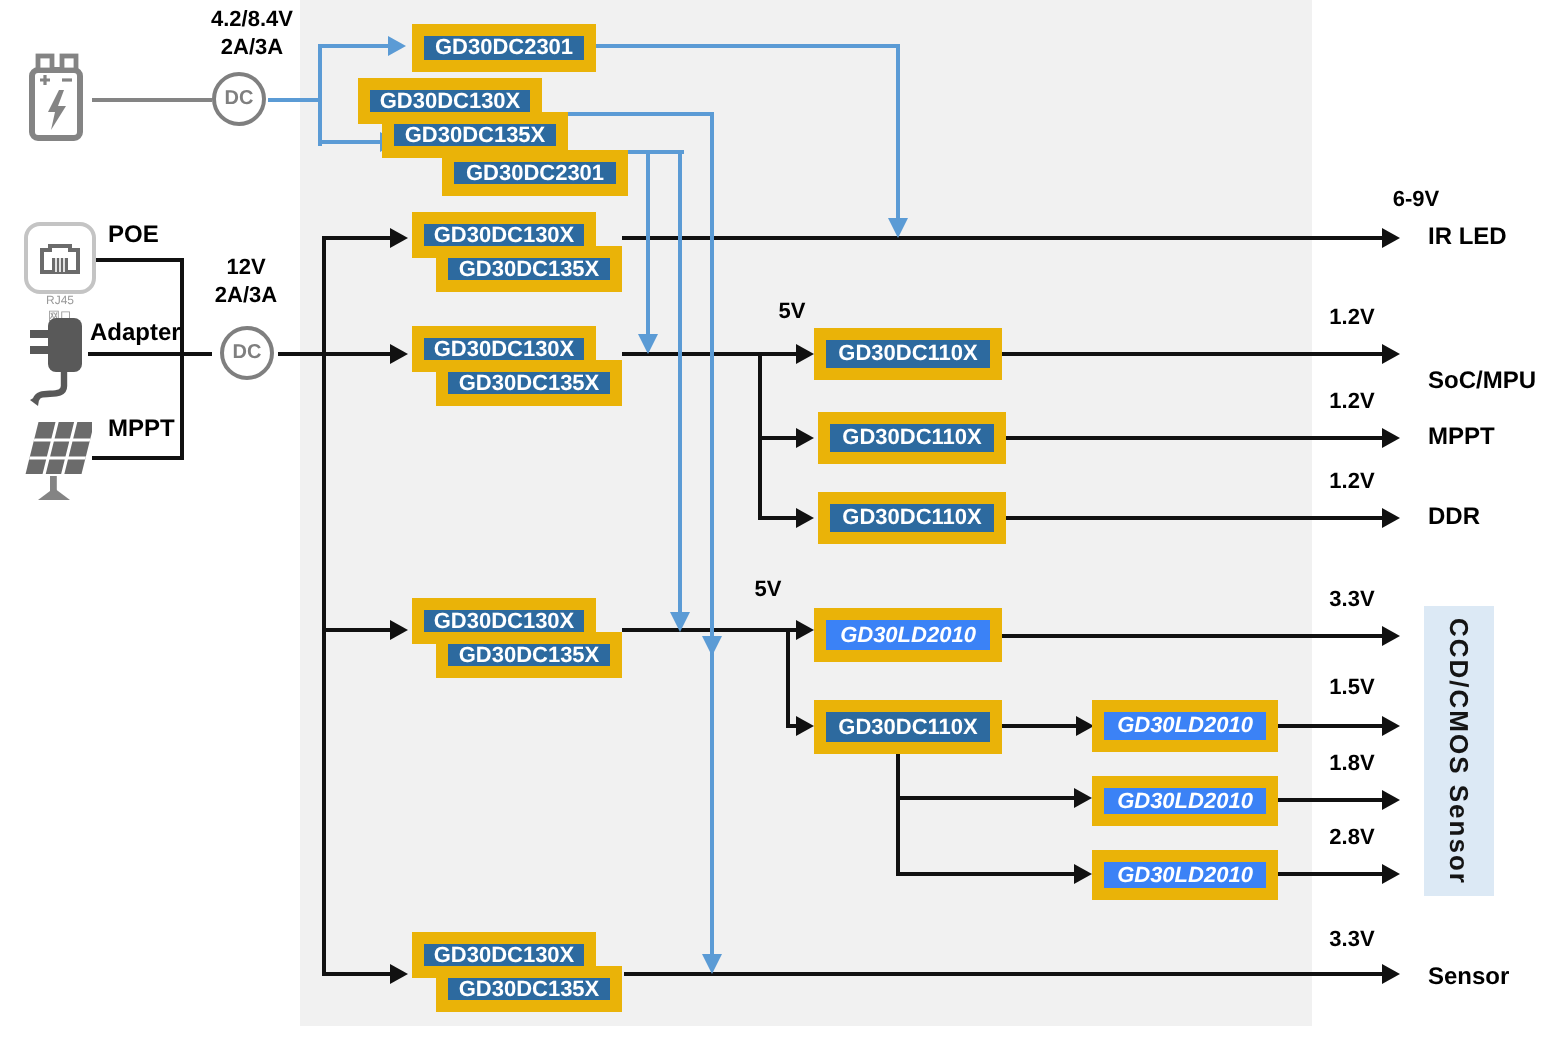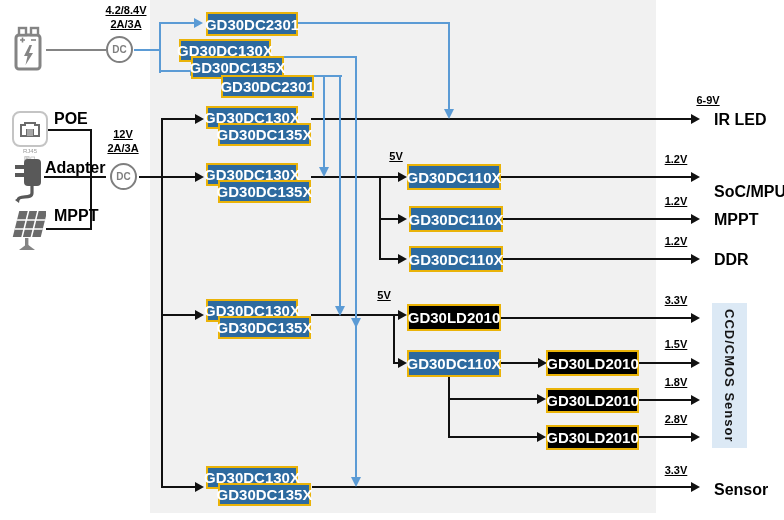--- a/index.html
+++ b/index.html
@@ -1,40 +1,40 @@
 <!DOCTYPE html>
 <html><head>
 <meta charset="utf-8">
 <style>
   html,body{margin:0;padding:0;background:#fff;}
   #stage{position:relative;width:784px;height:520px;background:#fff;overflow:hidden;
          font-family:"Liberation Sans",sans-serif;}
   .panel{position:absolute;background:#F1F1F1;}
   
   .box,.gbox{position:absolute;display:flex;align-items:center;justify-content:center;
-        color:#fff;font-weight:bold;font-size:15px;border:2px solid #eab308;box-sizing:border-box;
+        color:#fff;font-weight:bold;font-size:11px;border:6px solid #eab308;box-sizing:border-box;
         z-index:3;white-space:nowrap;}
   .box{background:#2D6A9F;}
-  .gbox{background:#000000;}
+  .gbox{background:#3b82f6;font-style:italic;}
   
   .hl,.vl{position:absolute;background:#111;z-index:1;}
   .hl{height:2px;} .vl{width:2px;}
   
   .bhl,.bvl{position:absolute;background:#5B9BD5;z-index:2;}
   .bhl{height:2px;} .bvl{width:2px;}
   
   .ar{position:absolute;width:0;height:0;border-top:5px solid transparent;
       border-bottom:5px solid transparent;border-left:9px solid #111;z-index:2;}
   .bar{position:absolute;width:0;height:0;border-top:5px solid transparent;
       border-bottom:5px solid transparent;border-left:9px solid #5B9BD5;z-index:2;}
   .bad{position:absolute;width:0;height:0;border-left:5px solid transparent;
       border-right:5px solid transparent;border-top:10px solid #5B9BD5;z-index:2;}
   
-  .vlab{position:absolute;font-weight:bold;font-size:11px;color:#000;text-align:center;z-index:4;text-decoration:underline;}
-  .llab{position:absolute;font-weight:bold;font-size:16px;color:#000;z-index:4;white-space:nowrap;}
+  .vlab{position:absolute;font-weight:bold;font-size:11px;color:#000;text-align:center;z-index:4;}
+  .llab{position:absolute;font-weight:bold;font-size:12px;color:#000;z-index:4;white-space:nowrap;}
   .dc{position:absolute;width:27px;height:27px;border:2.5px solid #7f7f7f;border-radius:50%;
       background:#fff;color:#7f7f7f;font-weight:bold;font-size:10px;display:flex;
       align-items:center;justify-content:center;box-sizing:border-box;z-index:3;}
   .icon{position:absolute;z-index:3;}
   .rj45wrap{position:absolute;width:36px;height:36px;border:2px solid #c4c4c4;border-radius:8px;
       background:#fff;box-sizing:border-box;display:flex;align-items:center;justify-content:center;z-index:3;}
   .cap{position:absolute;font-size:6px;color:#9a9a9a;text-align:center;line-height:1.3;z-index:3;}
   .sensor{position:absolute;background:#DCE9F5;display:flex;align-items:center;justify-content:center;
       writing-mode:vertical-rl;font-weight:bold;font-size:13px;color:#141414;letter-spacing:1px;z-index:3;}
 </style>

